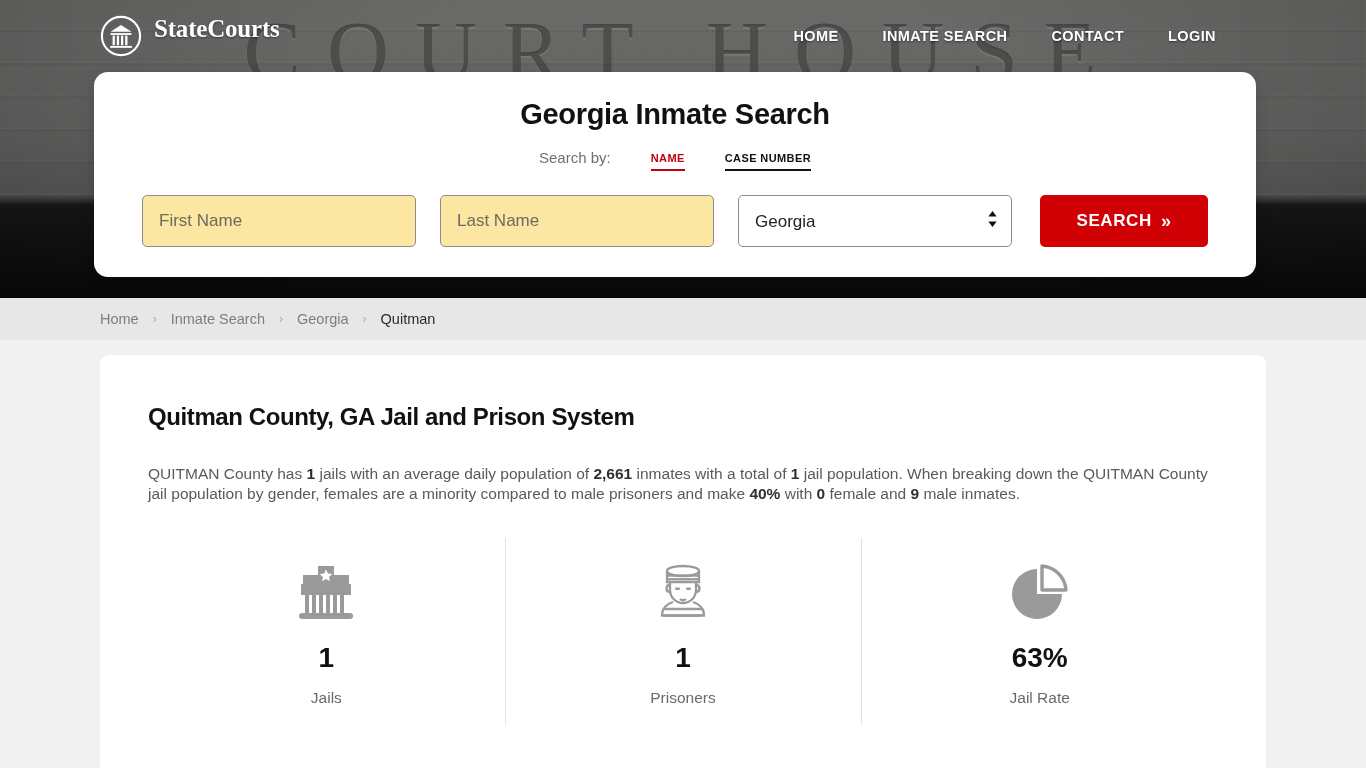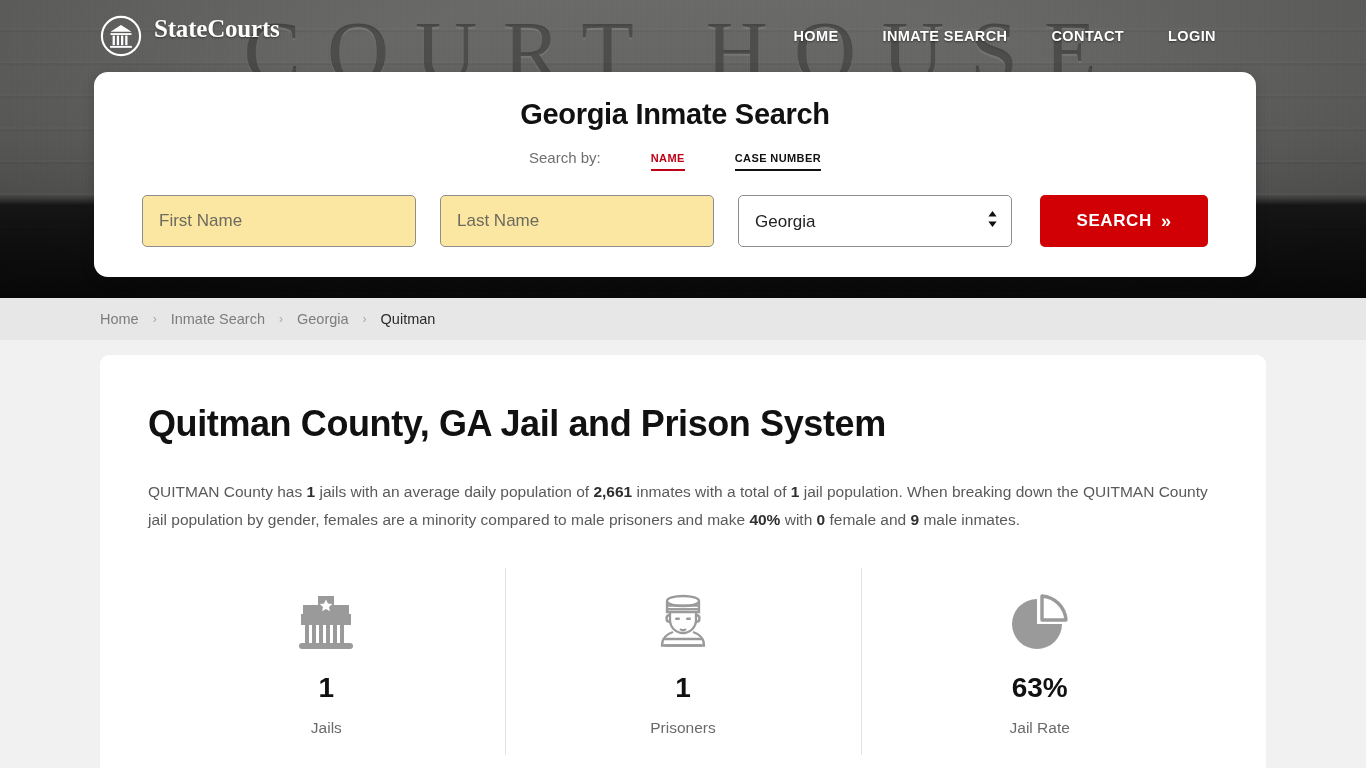--- a/index.html
+++ b/index.html
@@ -138,21 +138,21 @@
     font-weight: bold;
     color: #111;
     letter-spacing: -0.3px;
     margin-bottom: 18px;
   }
 
   .search-by-row {
     display: flex;
     align-items: flex-end;
     justify-content: center;
-    gap: 50px;
+    gap: 40px;
     margin-bottom: 24px;
   }
 
   .search-by-label {
     font-size: 15px;
     color: #6f6f6f;
     padding-bottom: 5px;
   }
 
   .tab {
@@ -270,30 +270,30 @@
   .content-wrap { padding: 15px 100px 0; }
 
   .content-card {
     background: #fff;
     border-radius: 9px;
     padding: 48px 48px 0;
     min-height: 420px;
   }
 
   .page-title {
-    font-size: 36px;
+    font-size: 24px;
     font-weight: bold;
     color: #111;
     letter-spacing: -0.4px;
     margin-bottom: 33px;
   }
 
   .intro {
     font-size: 15.5px;
-    line-height: 28px;
+    line-height: 20px;
     color: #5a5a5a;
     max-width: 1064px;
     margin-bottom: 34px;
   }
 
   .intro b { color: #2f2f2f; font-weight: bold; }
 
   
   .stats {
     display: flex;

